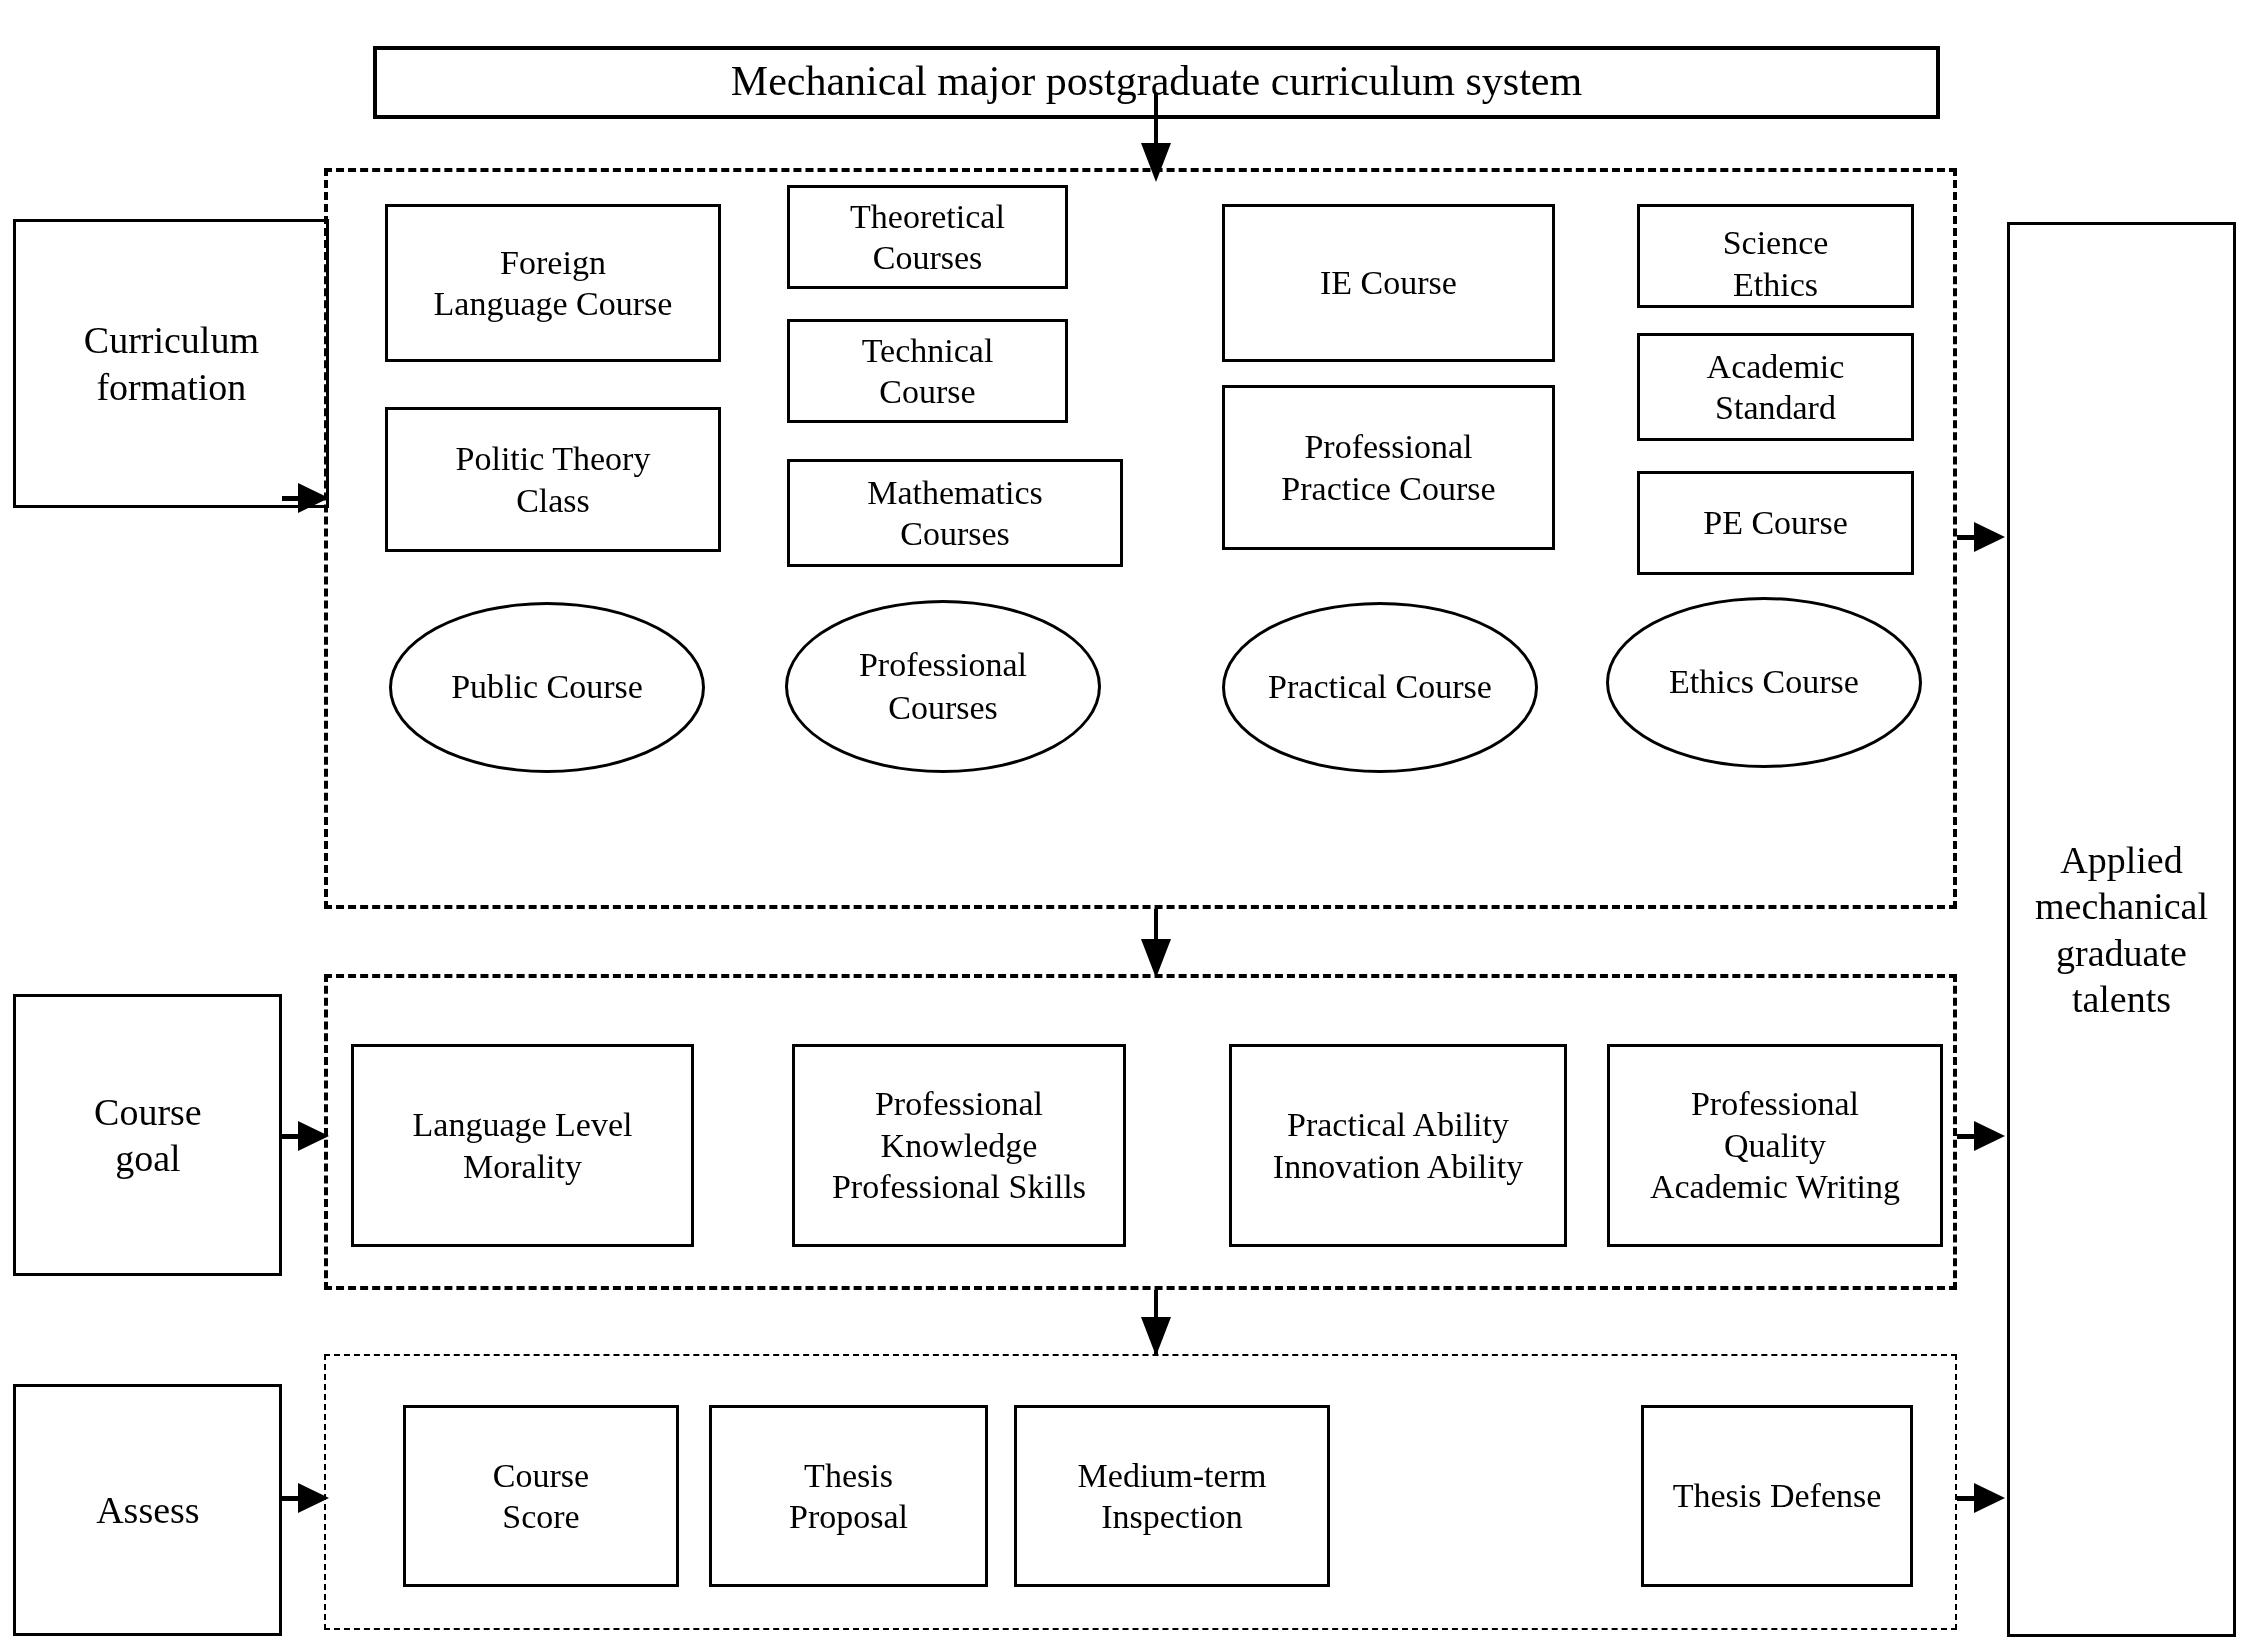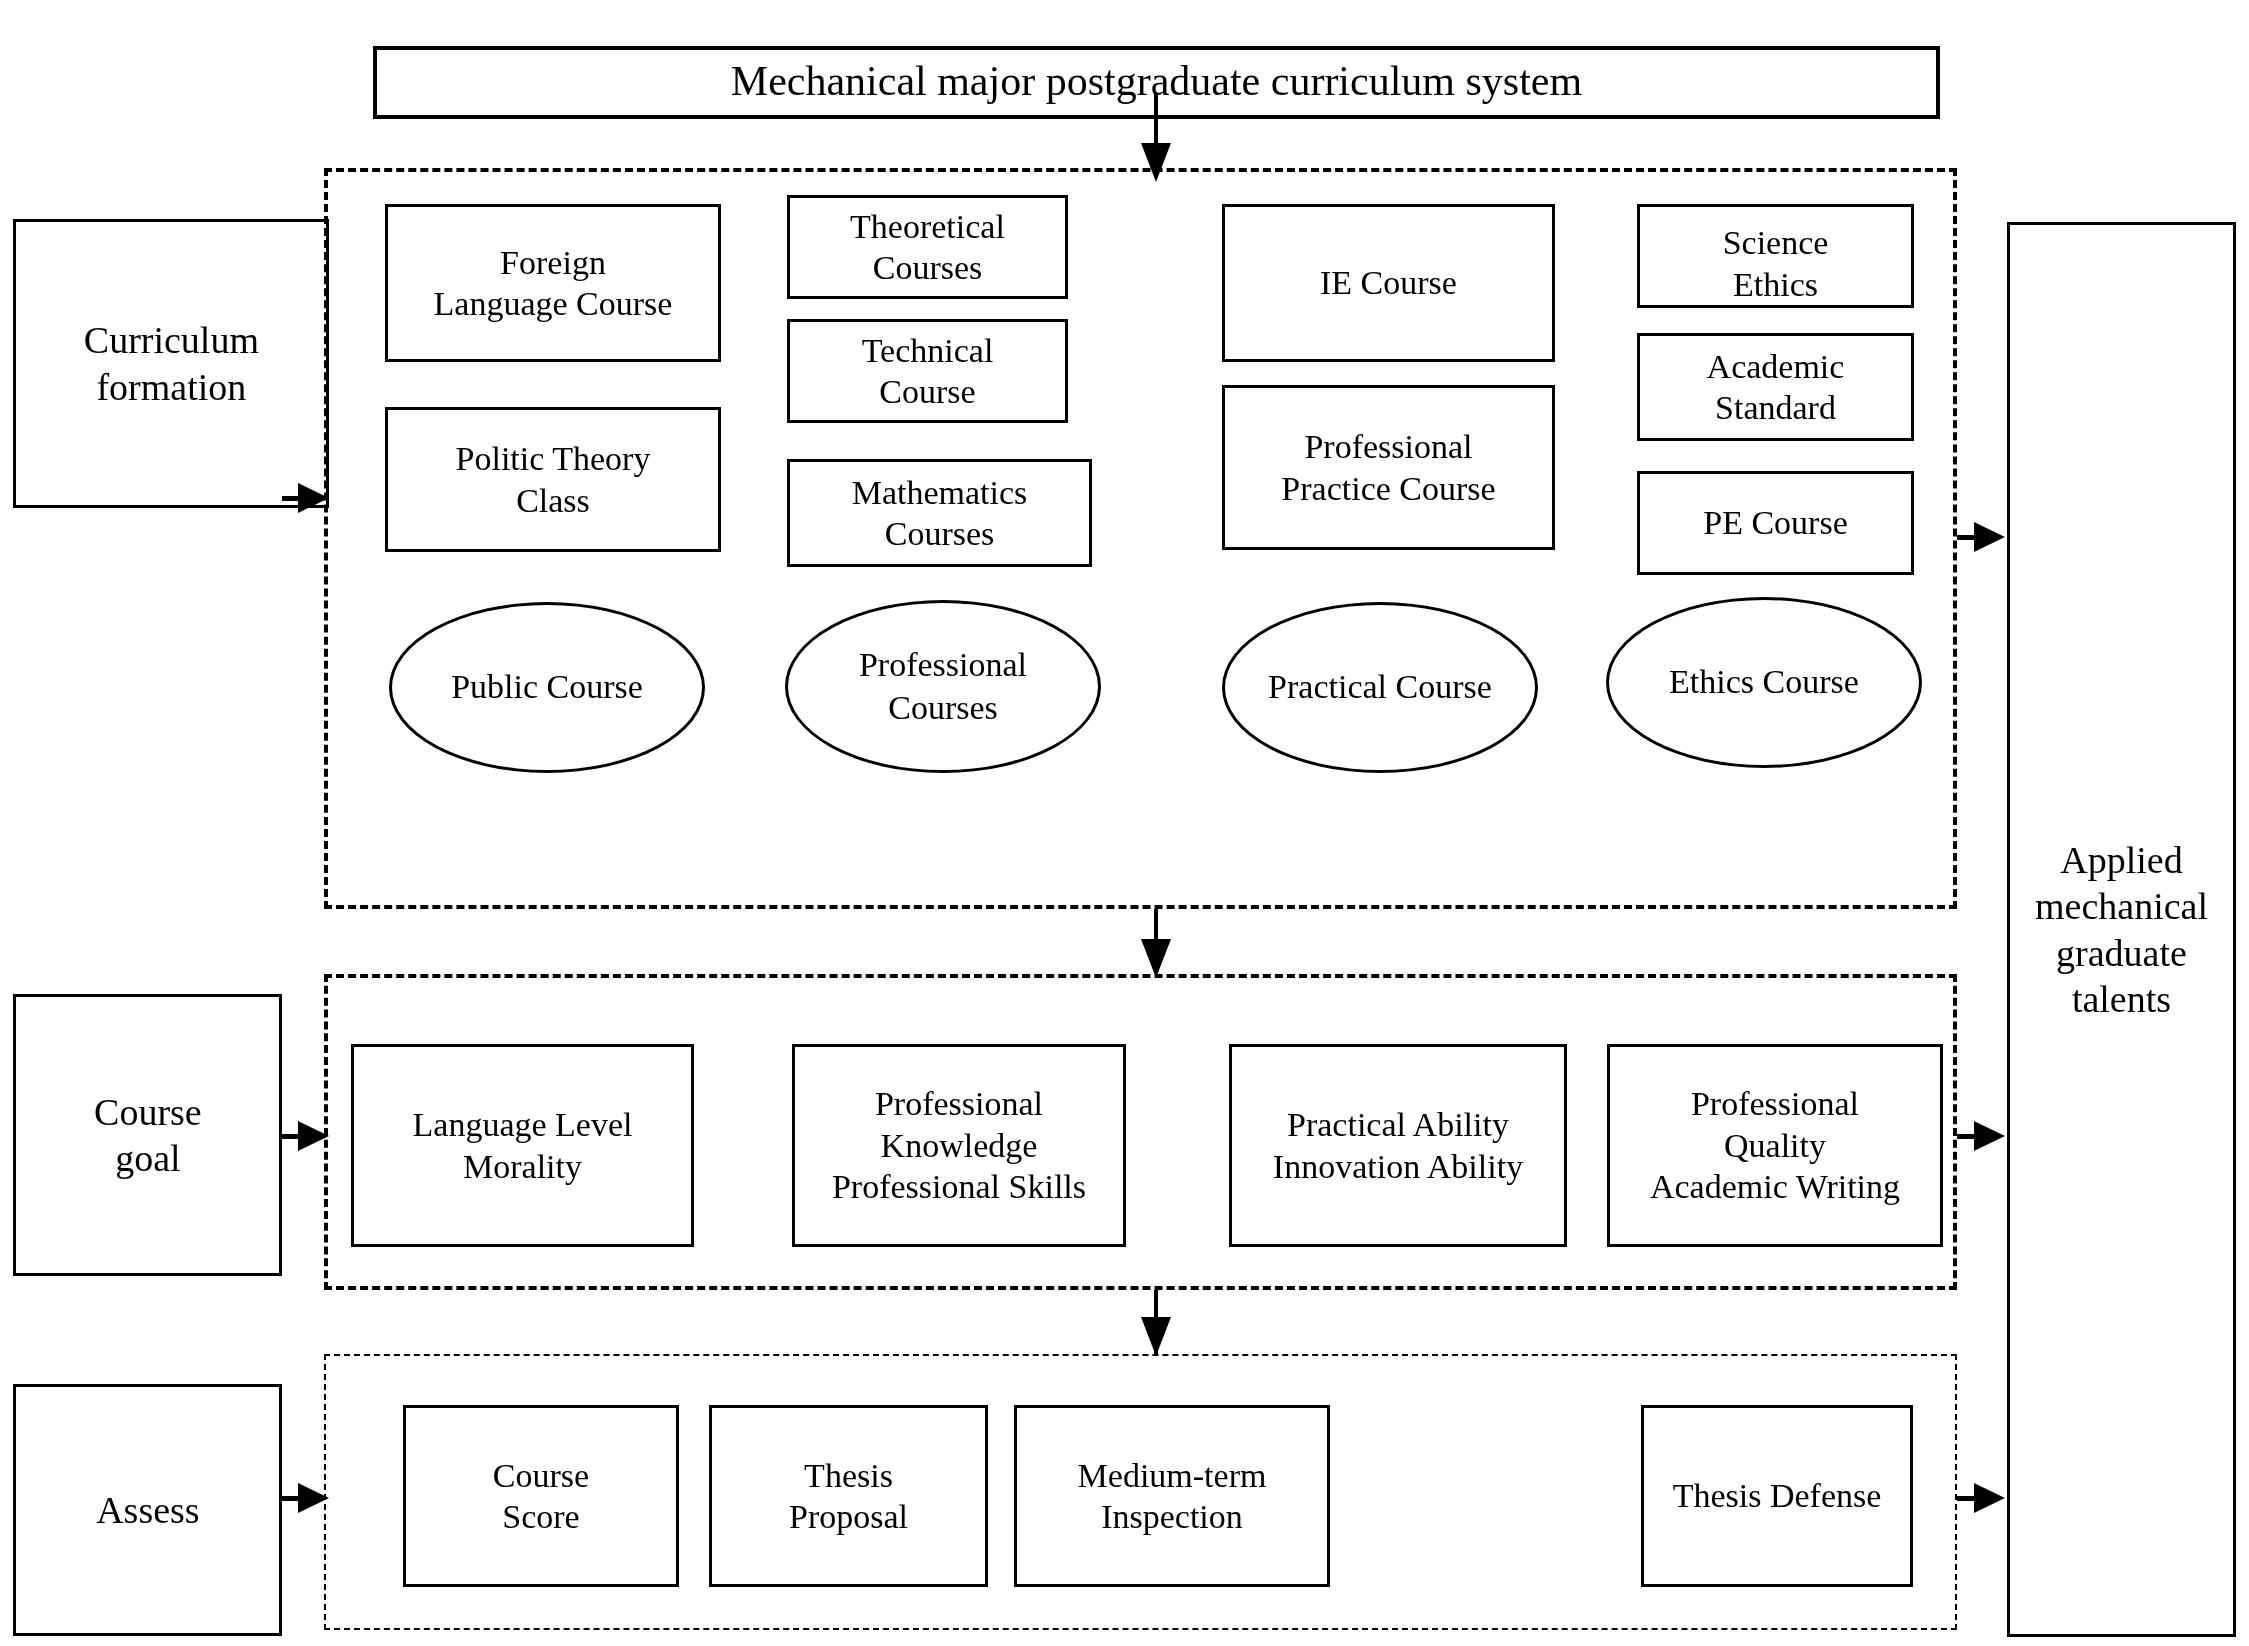--- a/index.html
+++ b/index.html
@@ -72,29 +72,29 @@
 
   <div class="node solidbox" style="left:385px;top:204px;width:336px;height:158px;font-size:34px;">
     <span class="t">Foreign
 Language Course</span>
   </div>
   <div class="node solidbox" style="left:385px;top:407px;width:336px;height:145px;font-size:34px;">
     <span class="t">Politic Theory
 Class</span>
   </div>
 
-  <div class="node solidbox" style="left:787px;top:195px;width:281px;height:104px;font-size:34px;">
+  <div class="node solidbox" style="left:787px;top:185px;width:281px;height:104px;font-size:34px;">
     <span class="t">Theoretical
 Courses</span>
   </div>
   <div class="node solidbox" style="left:787px;top:319px;width:281px;height:104px;font-size:34px;">
     <span class="t">Technical
 Course</span>
   </div>
-  <div class="node solidbox" style="left:787px;top:459px;width:305px;height:108px;font-size:34px;">
+  <div class="node solidbox" style="left:787px;top:459px;width:336px;height:108px;font-size:34px;">
     <span class="t">Mathematics
 Courses</span>
   </div>
 
   <div class="node solidbox" style="left:1222px;top:204px;width:333px;height:158px;font-size:34px;">
     <span class="t">IE Course</span>
   </div>
   <div class="node solidbox" style="left:1222px;top:385px;width:333px;height:165px;font-size:34px;">
     <span class="t">Professional
 Practice Course</span>

